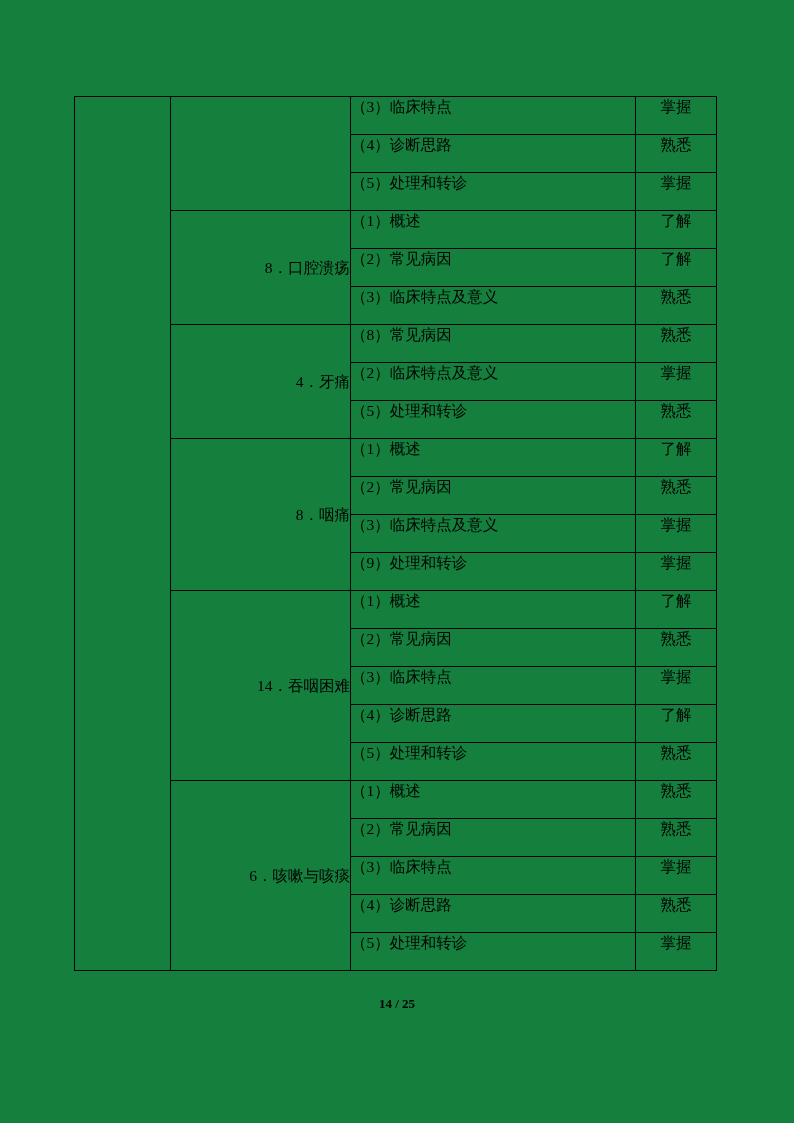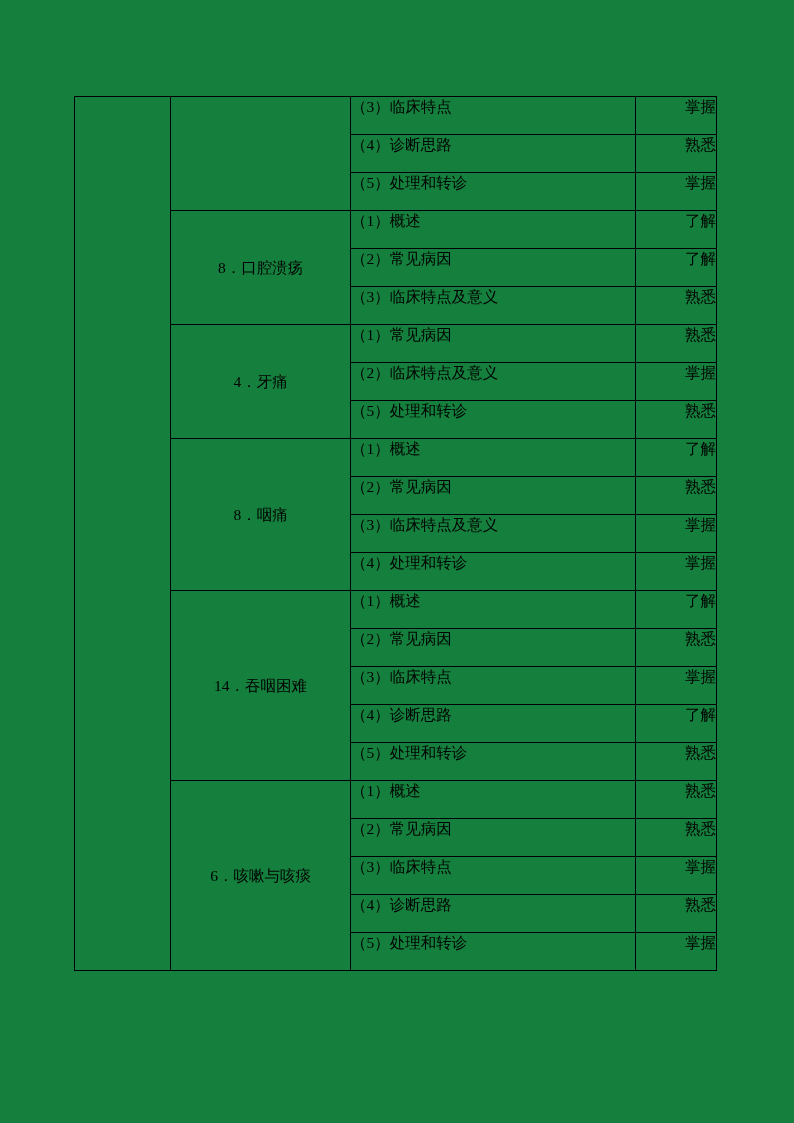--- a/index.html
+++ b/index.html
@@ -32,34 +32,34 @@
   }
   table.doc-table tr {
     height: 38px;
   }
   td.left-margin-cell {
     width: 95px;
   }
   td.topic-cell {
     width: 179px;
     vertical-align: middle;
-    text-align: center;
+    text-align: right;
     padding-left: 7px;
     padding-right: 4px;
   }
   td.subitem-cell {
     width: 284px;
     vertical-align: top;
     text-align: left;
     padding: 4px 4px 0 7px;
   }
   td.level-cell {
     width: 80px;
     vertical-align: top;
-    text-align: right;
+    text-align: center;
     padding-top: 4px;
   }
   .footer {
     position: absolute;
     top: 996px;
     left: 0;
     width: 794px;
     text-align: center;
     font-family: "Liberation Serif", serif;
     font-size: 13px;
@@ -99,21 +99,21 @@
       <td class="subitem-cell">（2）常见病因</td>
       <td class="level-cell">了解</td>
     </tr>
     <tr>
       <td class="subitem-cell">（3）临床特点及意义</td>
       <td class="level-cell">熟悉</td>
     </tr>
 
     <tr>
       <td class="topic-cell" rowspan="3">4．牙痛</td>
-      <td class="subitem-cell">（1）常见病因</td>
+      <td class="subitem-cell">（8）常见病因</td>
       <td class="level-cell">熟悉</td>
     </tr>
     <tr>
       <td class="subitem-cell">（2）临床特点及意义</td>
       <td class="level-cell">掌握</td>
     </tr>
     <tr>
       <td class="subitem-cell">（5）处理和转诊</td>
       <td class="level-cell">熟悉</td>
     </tr>
@@ -125,21 +125,21 @@
     </tr>
     <tr>
       <td class="subitem-cell">（2）常见病因</td>
       <td class="level-cell">熟悉</td>
     </tr>
     <tr>
       <td class="subitem-cell">（3）临床特点及意义</td>
       <td class="level-cell">掌握</td>
     </tr>
     <tr>
-      <td class="subitem-cell">（4）处理和转诊</td>
+      <td class="subitem-cell">（9）处理和转诊</td>
       <td class="level-cell">掌握</td>
     </tr>
 
     <tr>
       <td class="topic-cell" rowspan="5">14．吞咽困难</td>
       <td class="subitem-cell">（1）概述</td>
       <td class="level-cell">了解</td>
     </tr>
     <tr>
       <td class="subitem-cell">（2）常见病因</td>
@@ -175,14 +175,15 @@
       <td class="subitem-cell">（4）诊断思路</td>
       <td class="level-cell">熟悉</td>
     </tr>
     <tr>
       <td class="subitem-cell">（5）处理和转诊</td>
       <td class="level-cell">掌握</td>
     </tr>
   </tbody>
     </table>
 
+  <div class="footer">14 / 25</div>
 
 </div>
 
 </body></html>

